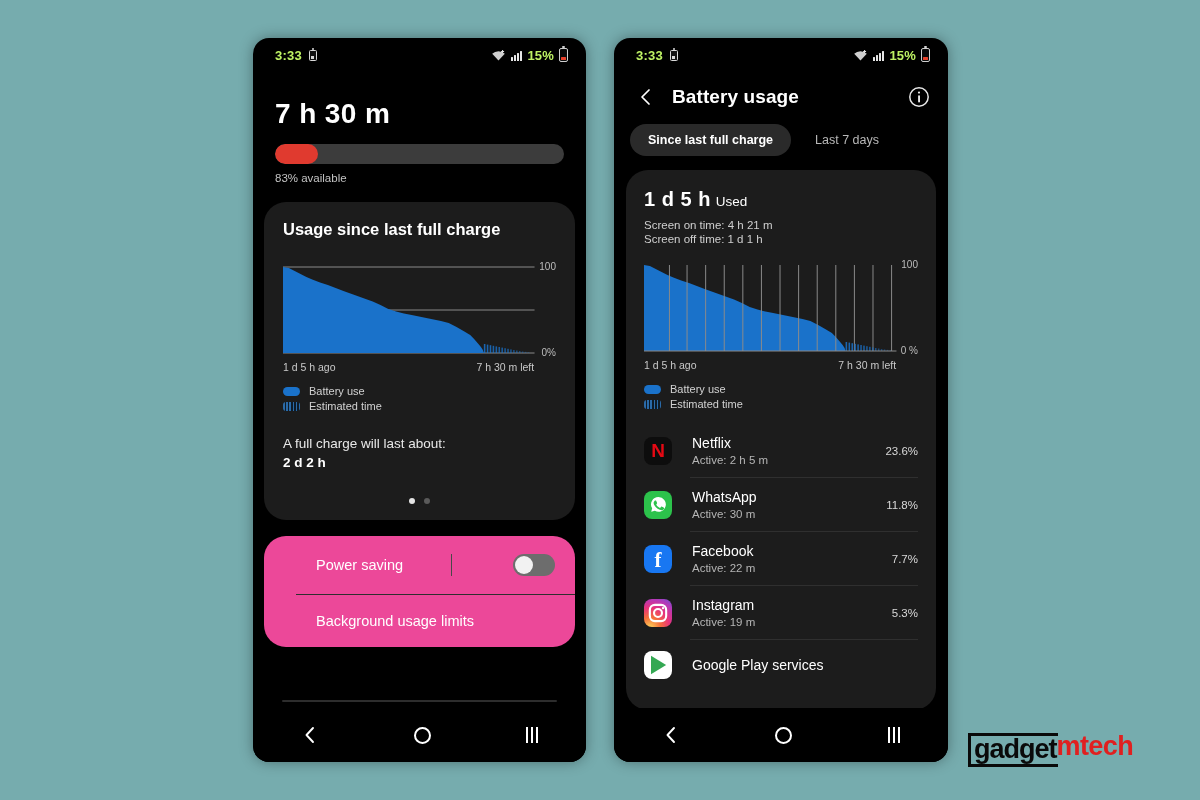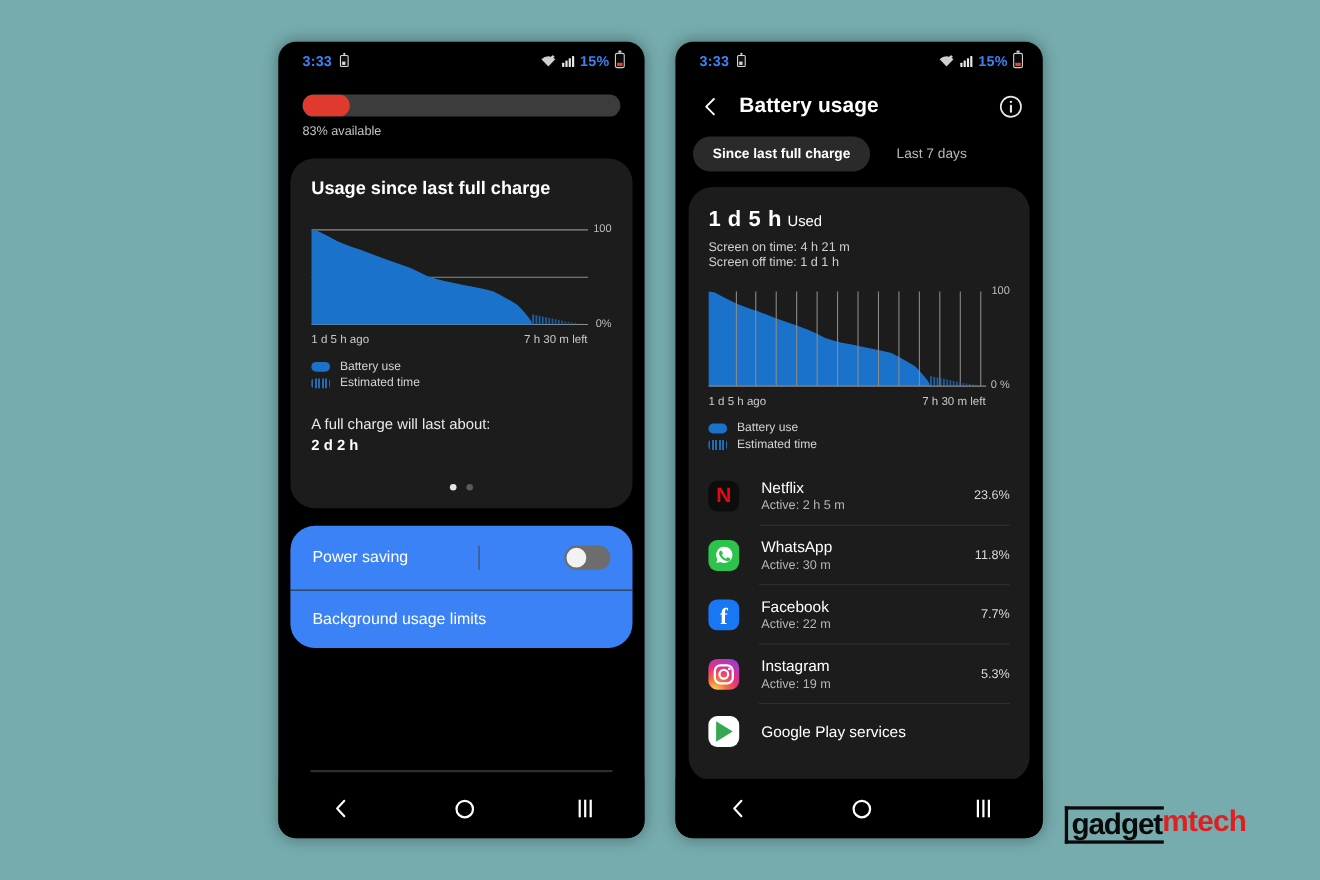--- a/index.html
+++ b/index.html
@@ -18,21 +18,21 @@
     border-radius: 16px;
     overflow: hidden;
     box-shadow: 0 0 14px rgba(0,0,0,.35);
   }
   #phone-left  { left: 253px; top: 38px; width: 333px; height: 724px; }
   #phone-right { left: 614px; top: 38px; width: 334px; height: 724px; }
 
   
   .statusbar {
     height: 34px; display: flex; align-items: center;
-    padding: 0 18px 0 22px; color: #3b82f6;
+    padding: 0 18px 0 22px; color: #bef264;
   }
   .sb-left { display:flex; align-items:center; gap:7px; }
   .sb-time { font-size: 13px; font-weight: 600; letter-spacing:.2px; }
   .sb-batt-small {
     width: 8px; height: 11px; border:1.2px solid #d8d8d8; border-radius:1.5px;
     position: relative; background:#111;
   }
   .sb-batt-small::after{
     content:""; position:absolute; left:1.5px; right:1.5px; bottom:1px; height:3px;
     background:#d8d8d8;
@@ -100,21 +100,21 @@
   }
   .legend-label { color:#d2d2d2; font-size:11px; }
 
   .fullcharge-label { color:#e8e8e8; font-size:13.5px; margin-top:24px; }
   .fullcharge-value { color:#fff; font-size:13.5px; font-weight:700; margin-top:4px; }
 
   .dots { display:flex; justify-content:center; gap:9px; margin-top:28px; }
   .dot { width:6px; height:6px; border-radius:50%; background:#5a5a5a; }
   .dot.active { background:#e4e4e4; }
 
-  .settings-card { background:#3b82f6; border-radius:22px; margin: 16px 11px 0 11px; }
+  .settings-card { background:#ec4899; border-radius:22px; margin: 16px 11px 0 11px; padding-left: 32px; }
   .setting-row {
     display:flex; align-items:center; padding: 18px 20px; color:#fff; font-size:14.5px;
   }
   .setting-row + .setting-row { border-top:1px solid #2e2e2e; }
   .toggle {
     margin-left:auto; width:42px; height:22px; border-radius:11px; background:#6d6d6d;
     position:relative; flex:none;
   }
   .toggle-knob {
     position:absolute; top:2px; left:2px; width:18px; height:18px;
@@ -205,20 +205,21 @@
             <i></i>
             <i></i>
             <i></i>
           </span>
         <span class="sb-pct">15%</span>
         <span class="sb-batt-red"></span>
       </div>
     </div>
 
 
+    <div class="big-time">7 h 30 m</div>
     <div class="bar-wrap">
       <div class="bar-fill" id="battery-fill" style="width: 15%;"></div>
     </div>
     <div class="bar-caption">83% available</div>
 
     <div class="card">
       <div class="card-title">Usage since last full charge</div>
 
       <div class="chart">
         <svg viewBox="0 0 280 92" preserveAspectRatio="none" style="height:92px">

